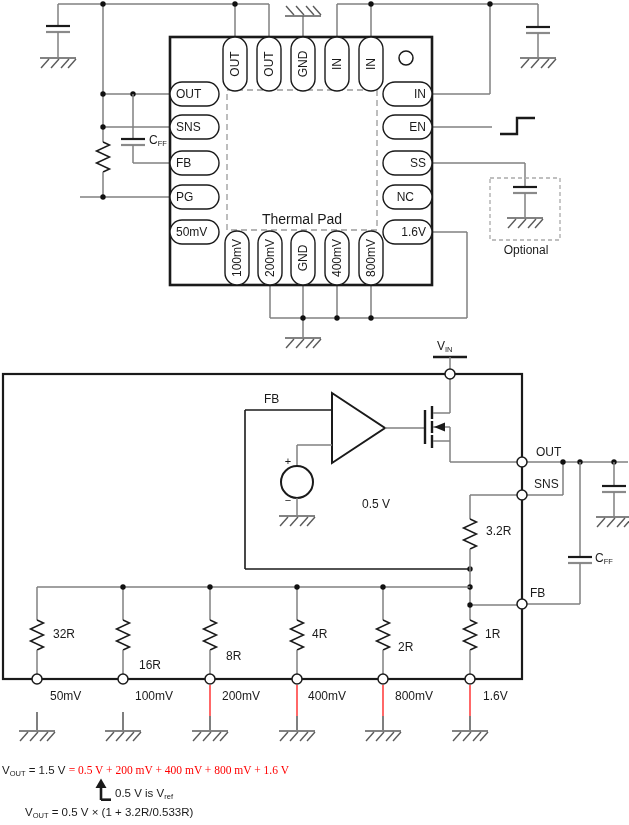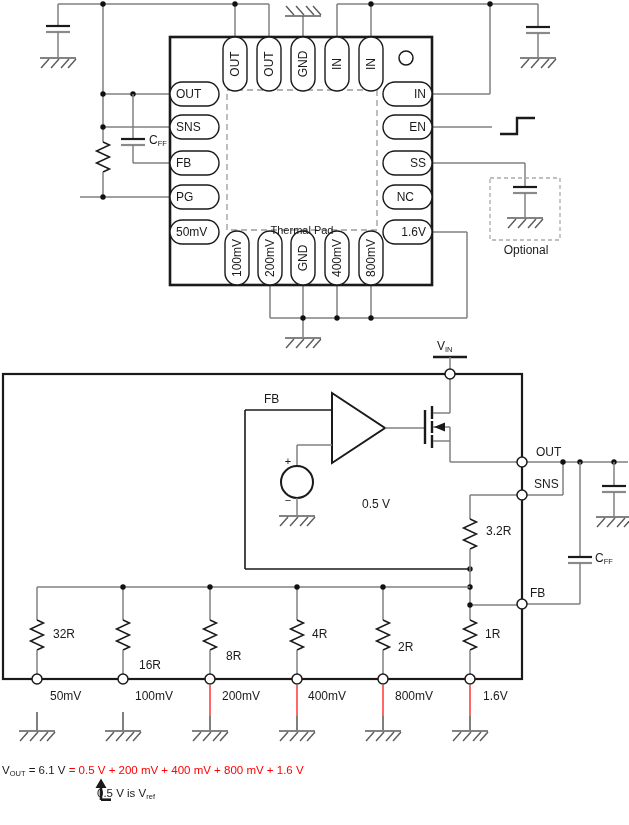--- a/index.html
+++ b/index.html
@@ -16,26 +16,26 @@
   .pin{fill:#fff;stroke:#1a1a1a;stroke-width:1.4;}
   .pkg{fill:#fff;stroke:#1a1a1a;stroke-width:2.6;}
   .box{fill:none;stroke:#1a1a1a;stroke-width:2.2;}
   .dash{fill:none;stroke:#9a9a9a;stroke-width:1.3;stroke-dasharray:6 4;}
   .dash2{fill:none;stroke:#aaa;stroke-width:1.3;stroke-dasharray:4 3;}
   .dot{fill:#111;stroke:none;}
   .oc{fill:#fff;stroke:#1a1a1a;stroke-width:1.5;}
   .gnd line{stroke:#5a5a5a;stroke-width:1.4;}
   .res{stroke:#1a1a1a;stroke-width:1.5;fill:none;}
   .lbl{position:absolute;font-size:12px;color:#1a1a1a;white-space:nowrap;line-height:14px;}
-  .sm{font-size:11px;margin-top:11px;}
+  .sm{font-size:14px;}
   .c{transform:translate(-50%,-50%);}
   .vr{transform:translate(-50%,-50%) rotate(-90deg);}
   .sub{font-size:7.5px;vertical-align:-2px;}
   .eq{position:absolute;font-size:11.5px;color:#1a1a1a;white-space:nowrap;}
-  .red{color:#ff0000;}
+  .red{color:#ff0000;font-family:Liberation Serif, serif;}
 </style>
 </head>
 <body>
 
 <div id="page">
 
 <svg width="629" height="825" viewBox="0 0 629 825">
   <defs>
     <g id="gnd" class="gnd">
       <line x1="-18" y1="0" x2="18" y2="0"></line>
@@ -350,19 +350,22 @@
 <span class="lbl" style="left:485px;top:627px;">1R</span>
 
 <span class="lbl" style="left:50px;top:689px;">50mV</span>
 <span class="lbl" style="left:135px;top:689px;">100mV</span>
 <span class="lbl" style="left:222px;top:689px;">200mV</span>
 <span class="lbl" style="left:308px;top:689px;">400mV</span>
 <span class="lbl" style="left:395px;top:689px;">800mV</span>
 <span class="lbl" style="left:483px;top:689px;">1.6V</span>
 
 <div class="eq" style="left:2px;top:764px;">
-  <span>V</span><span class="sub">OUT</span><span> = 6.1 V </span><span class="red">= 0.5 V +  200 mV + 400 mV + 800 mV + 1.6 V</span>
+  <span>V</span><span class="sub">OUT</span><span> = 1.5 V </span><span class="red">= 0.5 V +  200 mV + 400 mV + 800 mV + 1.6 V</span>
 </div>
-<div class="eq" style="left:97px;top:787px;">
+<div class="eq" style="left:115px;top:787px;">
   <span>0.5 V is V</span><span class="sub">ref</span>
 </div>
-
+<div class="eq" style="left:25px;top:806px;">
+  <span>V</span><span class="sub">OUT</span><span> = 0.5 V × (1 + 3.2R/0.533R)</span>
 </div>
 
+</div>
+
 </body></html>

